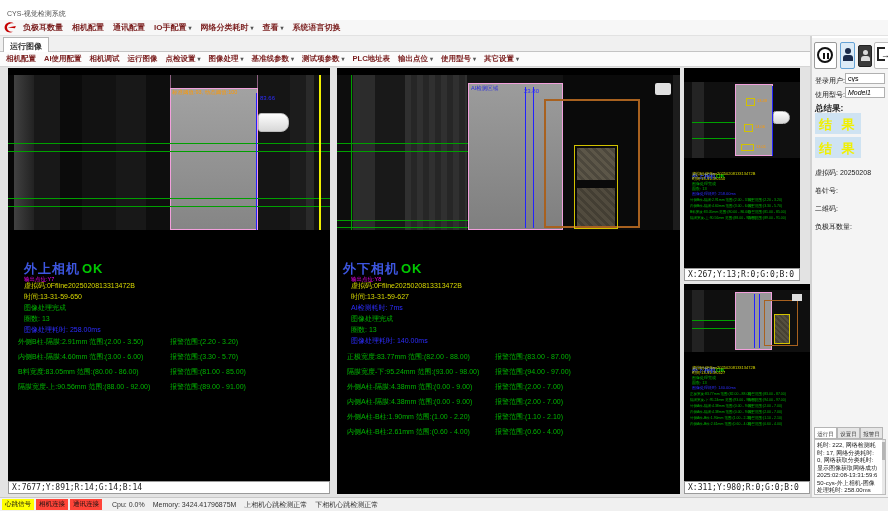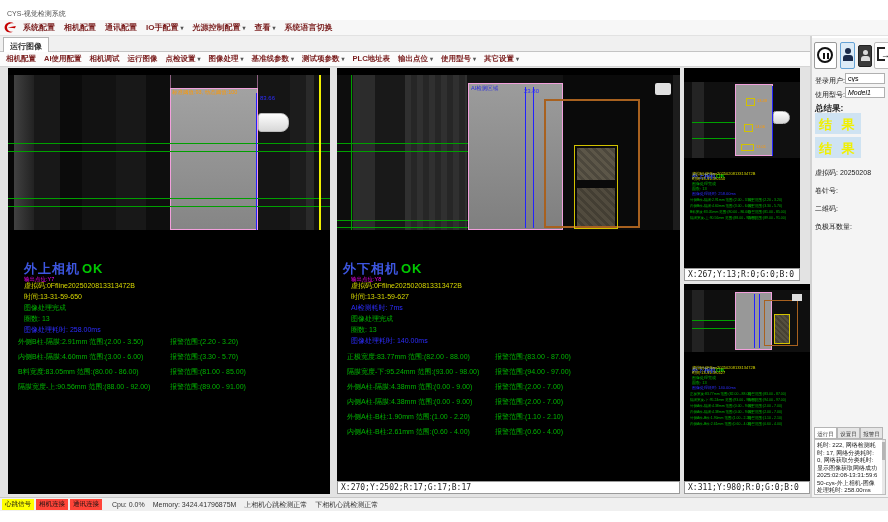--- a/index.html
+++ b/index.html
@@ -65,25 +65,25 @@
 
 <div class="titlebar">
   <span class="titletext">CYS-视觉检测系统</span>
 </div>
 
 <div class="menubar">
   <svg class="logo" viewBox="0 0 20 16">
     <path d="M14 3 C8 -1 2 3 2 8 C2 13 8 16 13 13 C9 14 5 12 5 8 C5 4 10 2 14 3 Z" fill="#c40000"></path>
     <path d="M6 8 L16 6 L15 9 Z" fill="#c40000"></path>
   </svg>
-  <span class="mitem">系统配置</span>
+  <span class="mitem">负极耳数量</span>
   <span class="mitem">相机配置</span>
   <span class="mitem">通讯配置</span>
   <span class="mitem"><span>IO手配置</span><span class="arr">▾</span></span>
-  <span class="mitem"><span>光源控制配置</span><span class="arr">▾</span></span>
+  <span class="mitem"><span>网络分类耗时</span><span class="arr">▾</span></span>
   <span class="mitem"><span>查看</span><span class="arr">▾</span></span>
   <span class="mitem">系统语言切换</span>
 </div>
 
 <div class="tabstrip">
   <span class="tab">运行图像</span>
 </div>
 
 <div class="toolbar">
   <span class="titem">相机配置</span>
@@ -136,20 +136,21 @@
   <span class="t f7 c-grn" style="left:16px;top:247px">圈数: 13</span>
   <span class="t f7 c-blu" style="left:16px;top:258px">图像处理耗时: 258.00ms</span>
   <span class="t f7 c-grn" style="left:10px;top:270px">外侧B柱-隔膜:2.91mm 范围:(2.00 - 3.50)</span>
   <span class="t f7 c-grn" style="left:162px;top:270px">报警范围:(2.20 - 3.20)</span>
   <span class="t f7 c-grn" style="left:10px;top:285px">内侧B柱-隔膜:4.60mm 范围:(3.00 - 6.00)</span>
   <span class="t f7 c-grn" style="left:162px;top:285px">报警范围:(3.30 - 5.70)</span>
   <span class="t f7 c-grn" style="left:10px;top:300px">B料宽度:83.05mm 范围:(80.00 - 86.00)</span>
   <span class="t f7 c-grn" style="left:162px;top:300px">报警范围:(81.00 - 85.00)</span>
   <span class="t f7 c-grn" style="left:10px;top:315px">隔膜宽度-上:90.56mm 范围:(88.00 - 92.00)</span>
   <span class="t f7 c-grn" style="left:162px;top:315px">报警范围:(89.00 - 91.00)</span>
+  <div class="coordbar">X:7677;Y:891;R:14;G:14;B:14</div>
 </div>
 
 <div class="panel" style="left:337px;top:68px;width:343px;height:426px">
   <div class="img" style="left:0;top:7px;width:343px;height:155px;background:#131313">
     <div class="st" style="left:0;width:14px;background:#0d0d0d"></div>
     <div class="vline" style="left:14px;top:0;bottom:0;background:#00a000"></div>
     <div class="st" style="left:16px;width:22px;background:#2c2c2c"></div>
     <div class="st" style="left:38px;width:30px;background:#191919"></div>
     <div class="st" style="left:68px;width:62px;background:repeating-linear-gradient(90deg,#303030 0 6px,#262626 6px 12px)"></div>
     <div class="st" style="left:226px;width:110px;background:#0a0a0a"></div>
@@ -183,21 +184,20 @@
   <span class="t f7 c-grn" style="left:10px;top:300px">隔膜宽度-下:95.24mm 范围:(93.00 - 98.00)</span>
   <span class="t f7 c-grn" style="left:158px;top:300px">报警范围:(94.00 - 97.00)</span>
   <span class="t f7 c-grn" style="left:10px;top:315px">外侧A柱-隔膜:4.38mm 范围:(0.00 - 9.00)</span>
   <span class="t f7 c-grn" style="left:158px;top:315px">报警范围:(2.00 - 7.00)</span>
   <span class="t f7 c-grn" style="left:10px;top:330px">内侧A柱-隔膜:4.38mm 范围:(0.00 - 9.00)</span>
   <span class="t f7 c-grn" style="left:158px;top:330px">报警范围:(2.00 - 7.00)</span>
   <span class="t f7 c-grn" style="left:10px;top:345px">外侧A柱-B柱:1.90mm 范围:(1.00 - 2.20)</span>
   <span class="t f7 c-grn" style="left:158px;top:345px">报警范围:(1.10 - 2.10)</span>
   <span class="t f7 c-grn" style="left:10px;top:360px">内侧A柱-B柱:2.61mm 范围:(0.60 - 4.00)</span>
   <span class="t f7 c-grn" style="left:158px;top:360px">报警范围:(0.60 - 4.00)</span>
-  <div class="coordbar">X:270;Y:2502;R:17;G:17;B:17</div>
 </div>
 
 <div class="panel" style="left:684px;top:68px;width:116px;height:213px">
   <div class="img" style="left:0;top:14px;width:126px;height:76px;background:#101010">
     <div class="st" style="left:8px;width:12px;background:#242424"></div>
     <div class="hl" style="left:8px;width:43px;top:40px"></div>
     <div class="hl" style="left:8px;width:43px;top:56px"></div>
     <div class="block" style="left:51px;top:2px;width:38px;height:72px;background:#9a9a9a"></div>
     <div class="ybox" style="left:62px;top:16px;width:9px;height:8px"></div>
     <span class="t f4 c-org" style="left:73px;top:17px">13.48</span>

